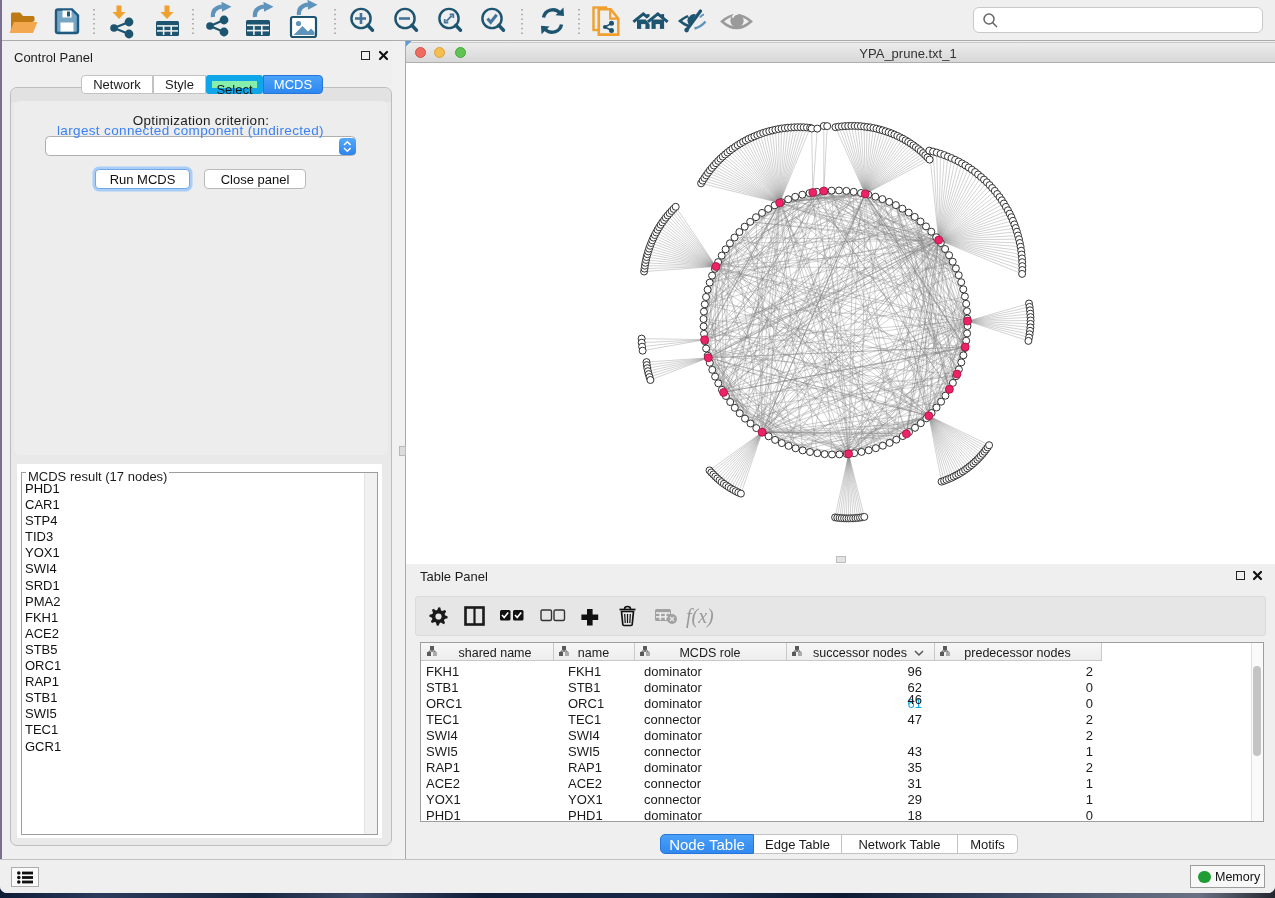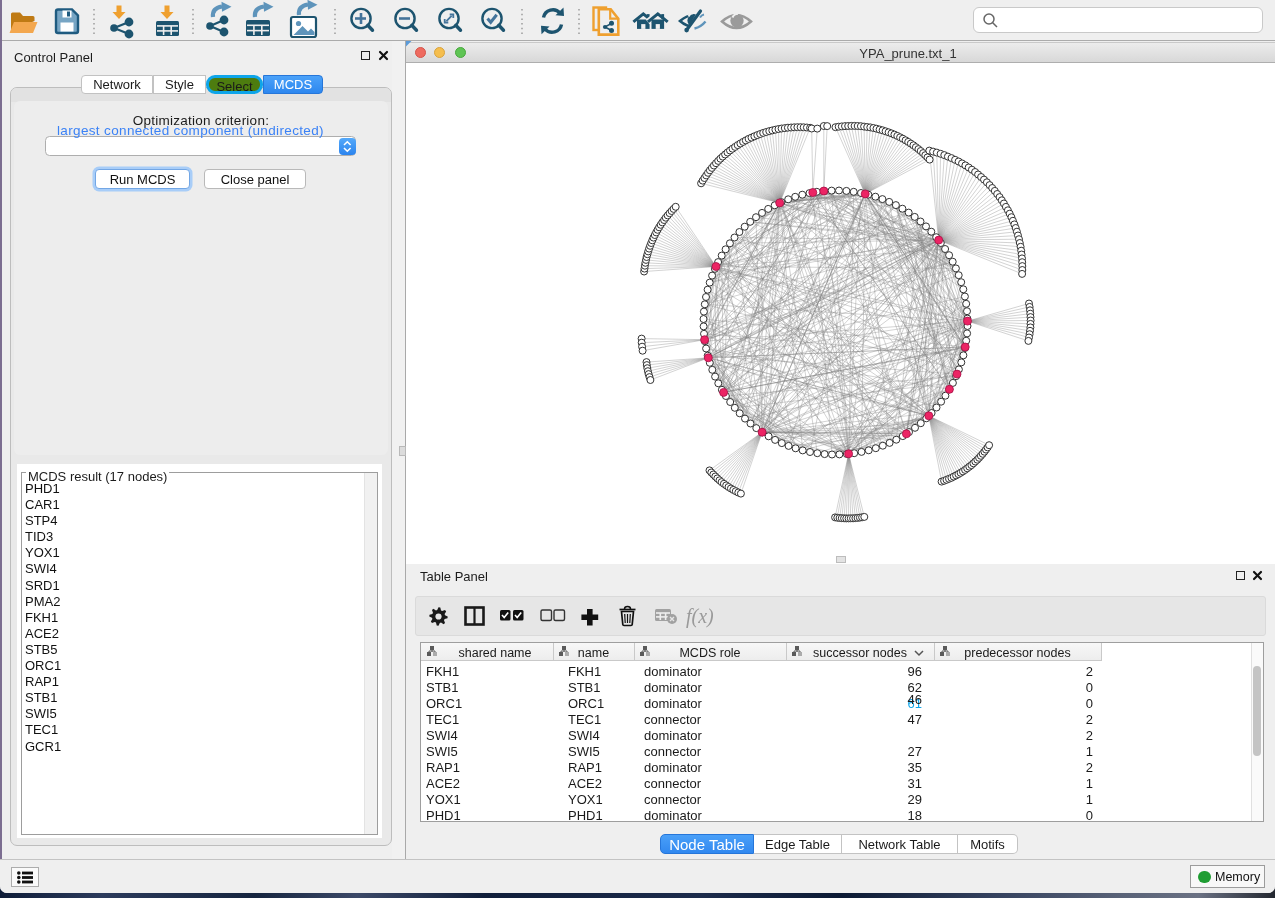--- a/index.html
+++ b/index.html
@@ -140,21 +140,21 @@
     <g stroke="#111" stroke-width="2.4" stroke-linecap="round">
       <line x1="2.2" y1="2.2" x2="9.8" y2="9.8"></line>
       <line x1="9.8" y1="2.2" x2="2.2" y2="9.8"></line>
     </g>
   </svg>
 <div class="abs" style="left:10px;top:87px;width:382px;height:759px;background:#e9e9e9;border:1px solid #bdbdbd;border-radius:7px"></div>
 <div class="abs" style="left:11px;top:88px;width:380px;height:14px;background:#e2e2e2;border-radius:6px 6px 0 0"></div>
 <div class="abs" style="left:14px;top:101px;width:374px;height:354px;background:#ededed;border-radius:6px"></div>
 <div class="abs" style="left:81px;top:75px;width:72px;height:19px;background:#ffffff;color:#1a1a1a;border:1px solid #c2c2c2;border-radius:4px 0 0 4px;font-size:13px;text-align:center;line-height:18px">Network</div>
 <div class="abs" style="left:153px;top:75px;width:53px;height:19px;background:#ffffff;color:#1a1a1a;border:1px solid #c2c2c2;border-radius:0;font-size:13px;text-align:center;line-height:18px">Style</div>
-<div class="abs" style="left:206px;top:75px;width:57px;height:19px;background:#4d7c0f;color:#1a1a1a;border:3px solid #0ea5e9;border-radius:9px;font-size:13px;text-align:center;line-height:18px">Select</div>
+<div class="abs" style="left:206px;top:75px;width:57px;height:19px;background:#86efac;color:#1a1a1a;border:6px solid #0ea5e9;border-radius:3px;font-size:13px;text-align:center;line-height:18px">Select</div>
 <div class="abs" style="left:263px;top:75px;width:60px;height:19px;background:linear-gradient(#4ba2f9,#2d87ef);color:#fff;border:1px solid #2676d9;border-radius:0 4px 4px 0;font-size:13px;text-align:center;line-height:18px">MCDS</div>
 <div class="abs" style="left:0px;top:113px;width:402px;text-align:center;font-size:13.5px;letter-spacing:0.25px;color:#1c1c1c">Optimization criterion:</div>
 <div class="abs" style="left:45px;top:136px;width:311px;height:20px;background:#fff;border:1px solid #aeaeae;border-radius:4.5px"></div>
 <div class="abs" style="left:339px;top:137.5px;width:16.5px;height:17px;background:linear-gradient(#55a9fa,#2b84ee);border-radius:4px"></div>
 <svg class="abs" style="left:339px;top:137.5px" width="17" height="17">
     <path d="M5,7 L8.3,3.8 L11.6,7" stroke="#fff" stroke-width="1.6" fill="none"></path>
     <path d="M5,10 L8.3,13.2 L11.6,10" stroke="#fff" stroke-width="1.6" fill="none"></path>
   </svg>
 <div class="abs" style="left:57px;top:123px;font-size:13.5px;letter-spacing:0.35px;color:#3b82f6">largest connected component (undirected)</div>
 <div class="abs" style="left:95px;top:169px;width:95px;height:20px;background:#fff;border:1px solid #73a7e5;border-radius:4px;box-shadow:0 0 0 2.5px #a8cdf8;font-size:13px;color:#111;text-align:center;line-height:19px">Run MCDS</div>
@@ -1301,21 +1301,21 @@
 <div class="abs" style="left:820px;top:712px;width:102px;text-align:right;font-size:13px;color:#1a1a1a">47</div>
 <div class="abs" style="left:1000px;top:712px;width:93px;text-align:right;font-size:13px;color:#1a1a1a">2</div>
 <div class="abs" style="left:426px;top:728px;font-size:13px;color:#1a1a1a">SWI4</div>
 <div class="abs" style="left:568px;top:728px;font-size:13px;color:#1a1a1a">SWI4</div>
 <div class="abs" style="left:644px;top:728px;font-size:13px;color:#1a1a1a">dominator</div>
 <div class="abs" style="left:820px;top:692px;width:102px;text-align:right;font-size:13px;color:#1a1a1a">46</div>
 <div class="abs" style="left:1000px;top:728px;width:93px;text-align:right;font-size:13px;color:#1a1a1a">2</div>
 <div class="abs" style="left:426px;top:744px;font-size:13px;color:#1a1a1a">SWI5</div>
 <div class="abs" style="left:568px;top:744px;font-size:13px;color:#1a1a1a">SWI5</div>
 <div class="abs" style="left:644px;top:744px;font-size:13px;color:#1a1a1a">connector</div>
-<div class="abs" style="left:820px;top:744px;width:102px;text-align:right;font-size:13px;color:#1a1a1a">27</div>
+<div class="abs" style="left:820px;top:744px;width:102px;text-align:right;font-size:13px;color:#1a1a1a">43</div>
 <div class="abs" style="left:1000px;top:744px;width:93px;text-align:right;font-size:13px;color:#1a1a1a">1</div>
 <div class="abs" style="left:426px;top:760px;font-size:13px;color:#1a1a1a">RAP1</div>
 <div class="abs" style="left:568px;top:760px;font-size:13px;color:#1a1a1a">RAP1</div>
 <div class="abs" style="left:644px;top:760px;font-size:13px;color:#1a1a1a">dominator</div>
 <div class="abs" style="left:820px;top:760px;width:102px;text-align:right;font-size:13px;color:#1a1a1a">35</div>
 <div class="abs" style="left:1000px;top:760px;width:93px;text-align:right;font-size:13px;color:#1a1a1a">2</div>
 <div class="abs" style="left:426px;top:776px;font-size:13px;color:#1a1a1a">ACE2</div>
 <div class="abs" style="left:568px;top:776px;font-size:13px;color:#1a1a1a">ACE2</div>
 <div class="abs" style="left:644px;top:776px;font-size:13px;color:#1a1a1a">connector</div>
 <div class="abs" style="left:820px;top:776px;width:102px;text-align:right;font-size:13px;color:#1a1a1a">31</div>

